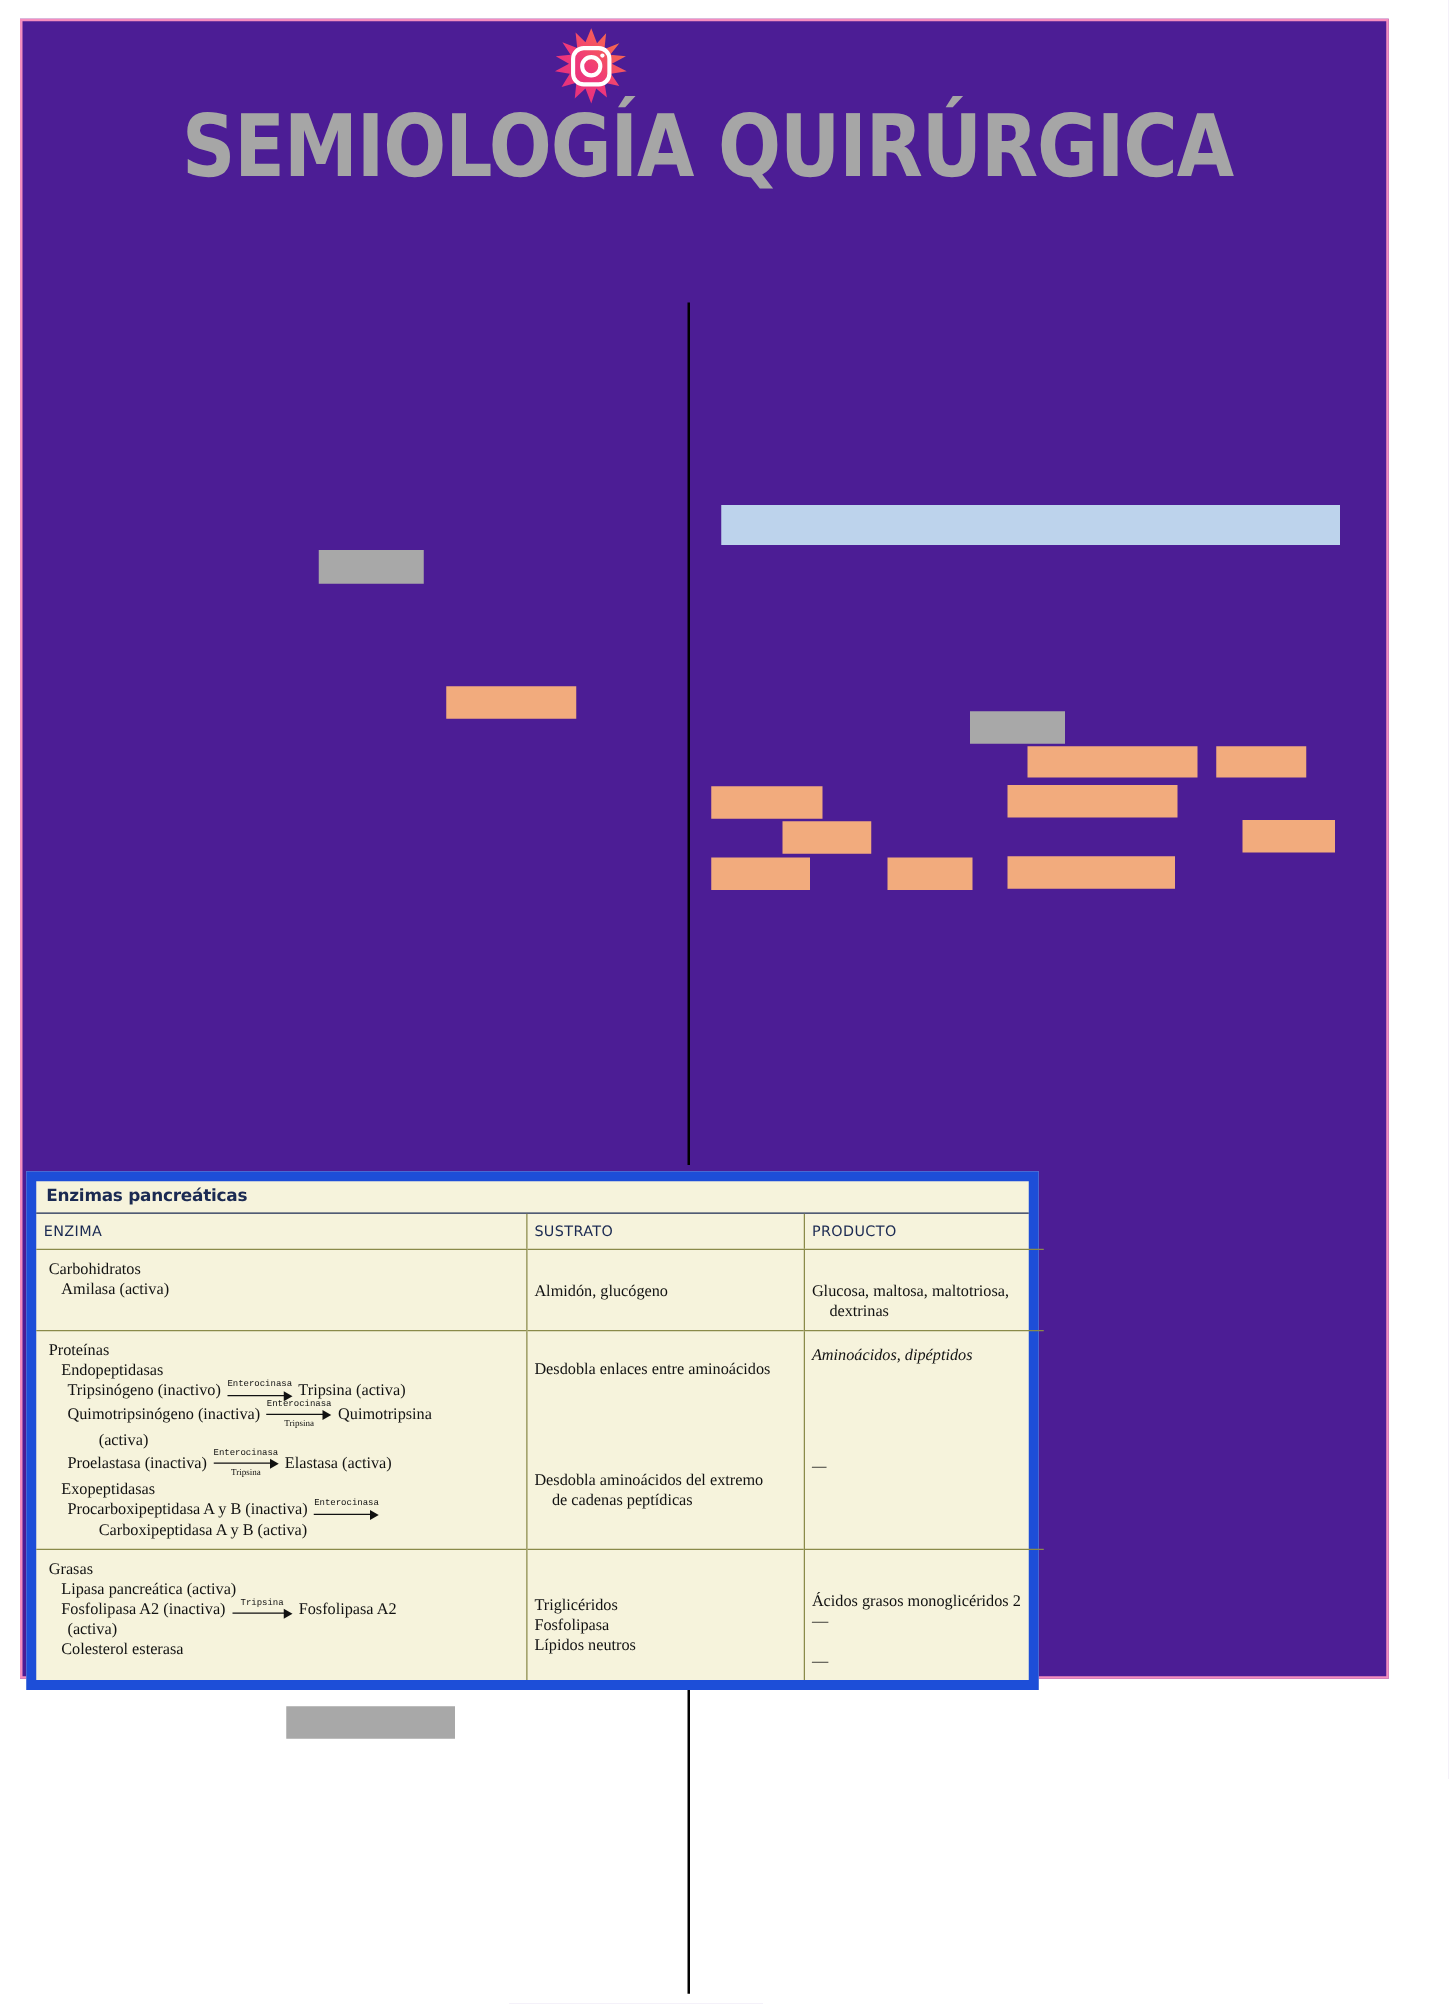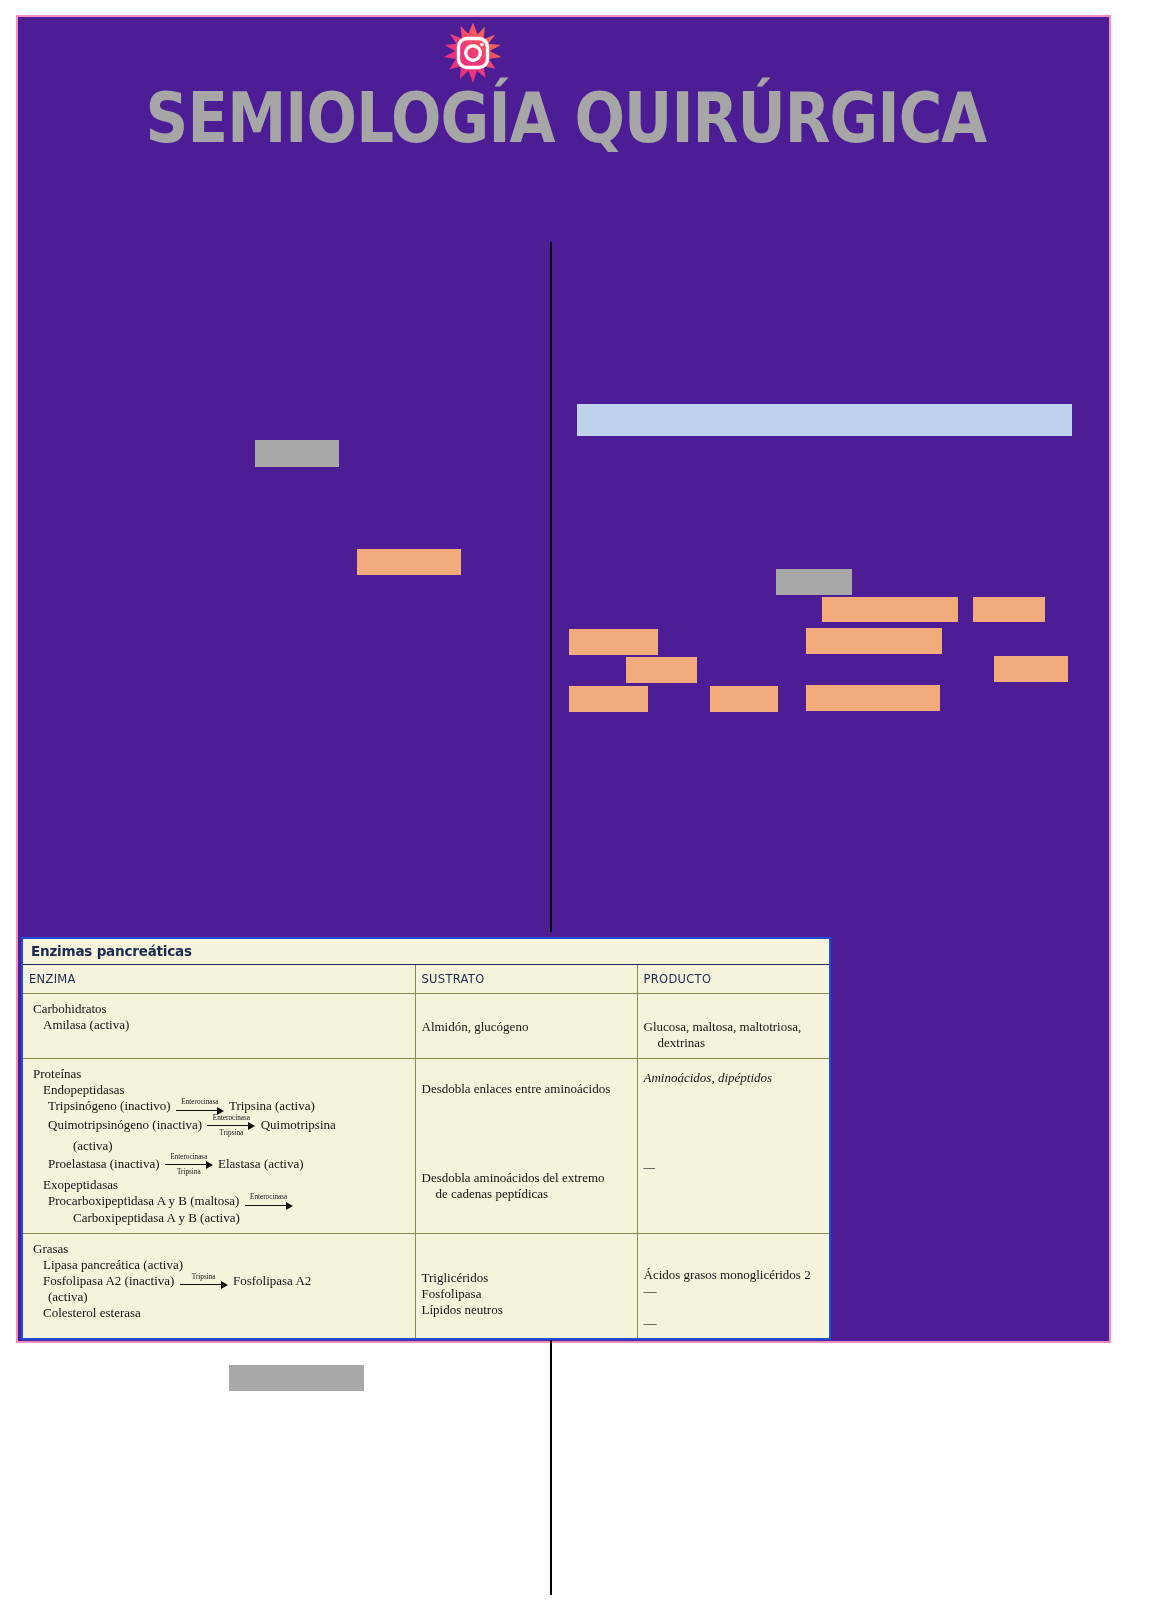--- a/index.html
+++ b/index.html
@@ -75,21 +75,21 @@
   .redaction.orange { background: #f2ab7d; }
   .redaction.gray   { background: #a8a8a8; }
   .redaction.blue   { background: #bdd3ec; }
 
   
   #enzyme-table {
     position: absolute;
     left: 3px;
     top: 920px;
     width: 810px;
-    border: 2px solid #1d4ed8;
+    border: 8px solid #1d4ed8;
     box-sizing: border-box;
     background: #f6f3dc;
     font-family: "Liberation Serif", serif;
   }
   #table-caption {
     font-family: "DejaVu Sans", sans-serif;
     font-weight: 700;
     font-size: 13.5px;
     color: #1b2a52;
     padding: 4px 0 5px 8px;
@@ -143,21 +143,21 @@
     vertical-align: middle;
     margin: 0 2px;
     min-width: 48px;
   }
   .rxn .over {
     display: block;
     font-size: 7.2px;
     line-height: 7.5px;
     text-align: center;
     white-space: nowrap;
-    font-family: Liberation Serif, serif;
+    font-family: Liberation Mono, monospace;
   }
   .rxn .arrowline {
     display: block;
     position: relative;
     height: 8px;
   }
   .rxn .arrowline::before {
     content: "";
     position: absolute;
     left: 0; right: 6px; top: 3px;
@@ -258,21 +258,21 @@
           </tr>
           <tr class="grp-sep">
             <td>
               <div class="ind0">Proteínas</div>
               <div class="ind1 nowrapcell"><span>Endopeptidasas</span></div>
               <div class="ind2 nowrapcell"><span>Tripsinógeno (inactivo)</span> <span class="rxn single"><span class="over">Enterocinasa</span><span class="arrowline"></span><span class="under"></span></span><span> Tripsina (activa)</span></div>
               <div class="ind2 nowrapcell"><span>Quimotripsinógeno (inactiva)</span> <span class="rxn"><span class="over">Enterocinasa</span><span class="arrowline"></span><span class="under">Tripsina</span></span><span> Quimotripsina</span></div>
               <div class="ind3 nowrapcell"><span>(activa)</span></div>
               <div class="ind2 nowrapcell"><span>Proelastasa (inactiva)</span> <span class="rxn"><span class="over">Enterocinasa</span><span class="arrowline"></span><span class="under">Tripsina</span></span><span> Elastasa (activa)</span></div>
               <div class="ind1 nowrapcell"><span>Exopeptidasas</span></div>
-              <div class="ind2 nowrapcell"><span>Procarboxipeptidasa A y B (maltosa)</span> <span class="rxn single"><span class="over">Enterocinasa</span><span class="arrowline"></span><span class="under"></span></span></div>
+              <div class="ind2 nowrapcell"><span>Procarboxipeptidasa A y B (inactiva)</span> <span class="rxn single"><span class="over">Enterocinasa</span><span class="arrowline"></span><span class="under"></span></span></div>
               <div class="ind3 nowrapcell"><span>Carboxipeptidasa A y B (activa)</span></div>
             </td>
             <td style="padding-top: 22px;">
               <div>Desdobla enlaces entre aminoácidos</div>
               <div style="margin-top: 73px;">Desdobla aminoácidos del extremo</div>
               <div class="hang">de cadenas peptídicas</div>
             </td>
             <td style="padding-top: 11px; font-style: italic;">
               <div>Aminoácidos, dipéptidos</div>
               <div style="margin-top: 73px;">—</div>

